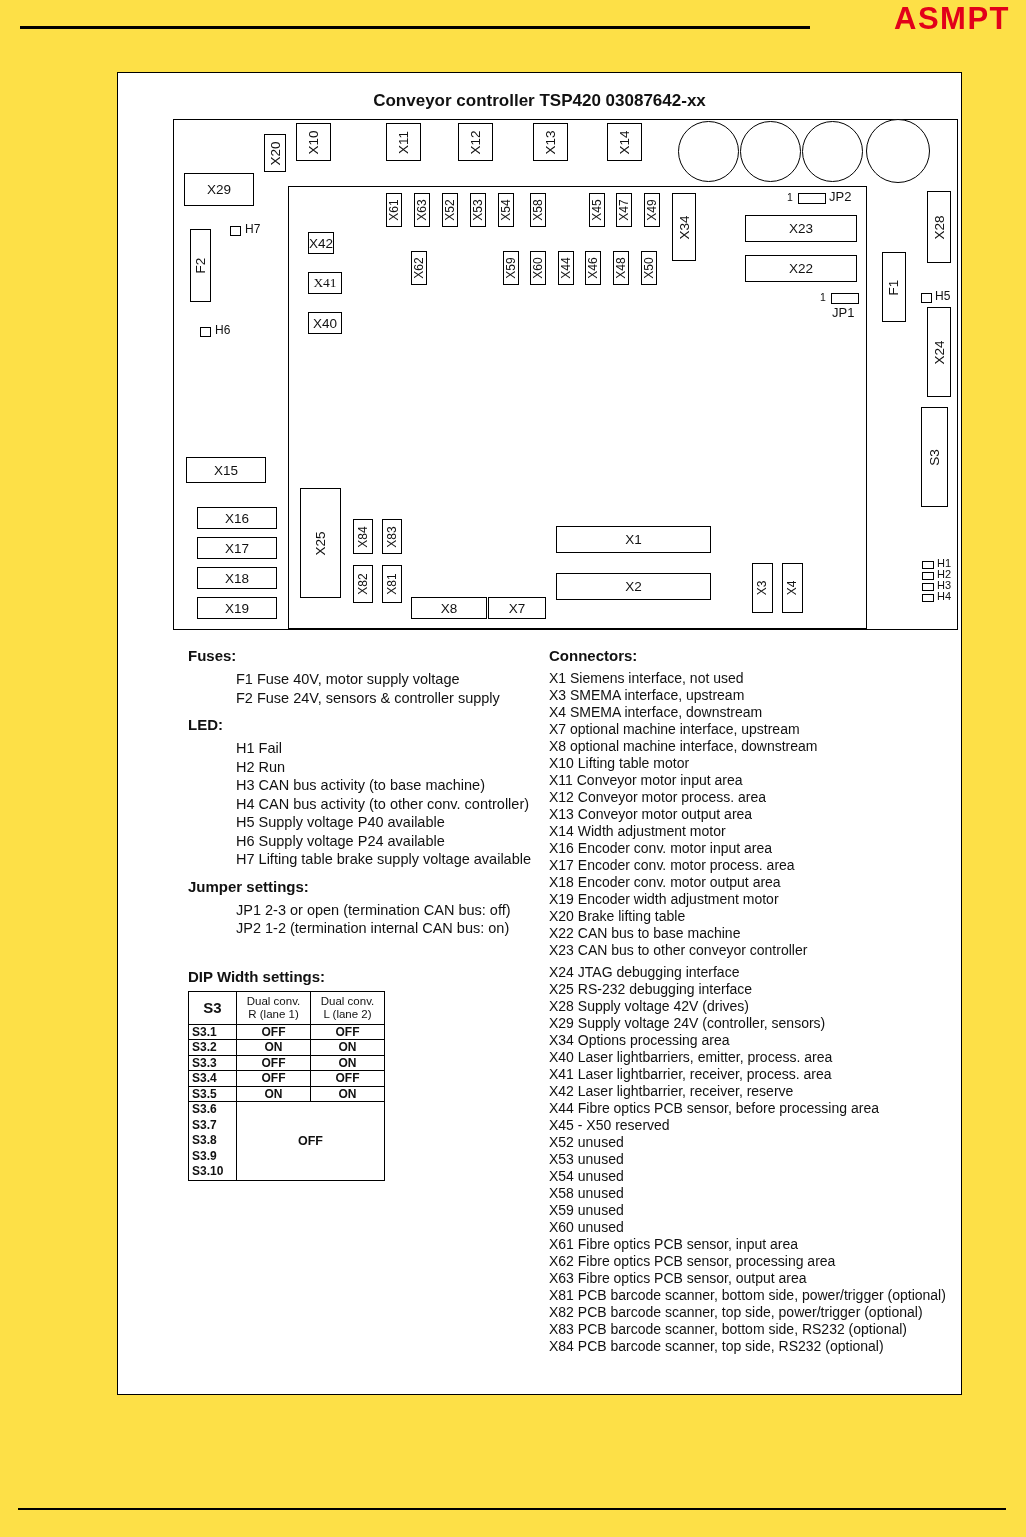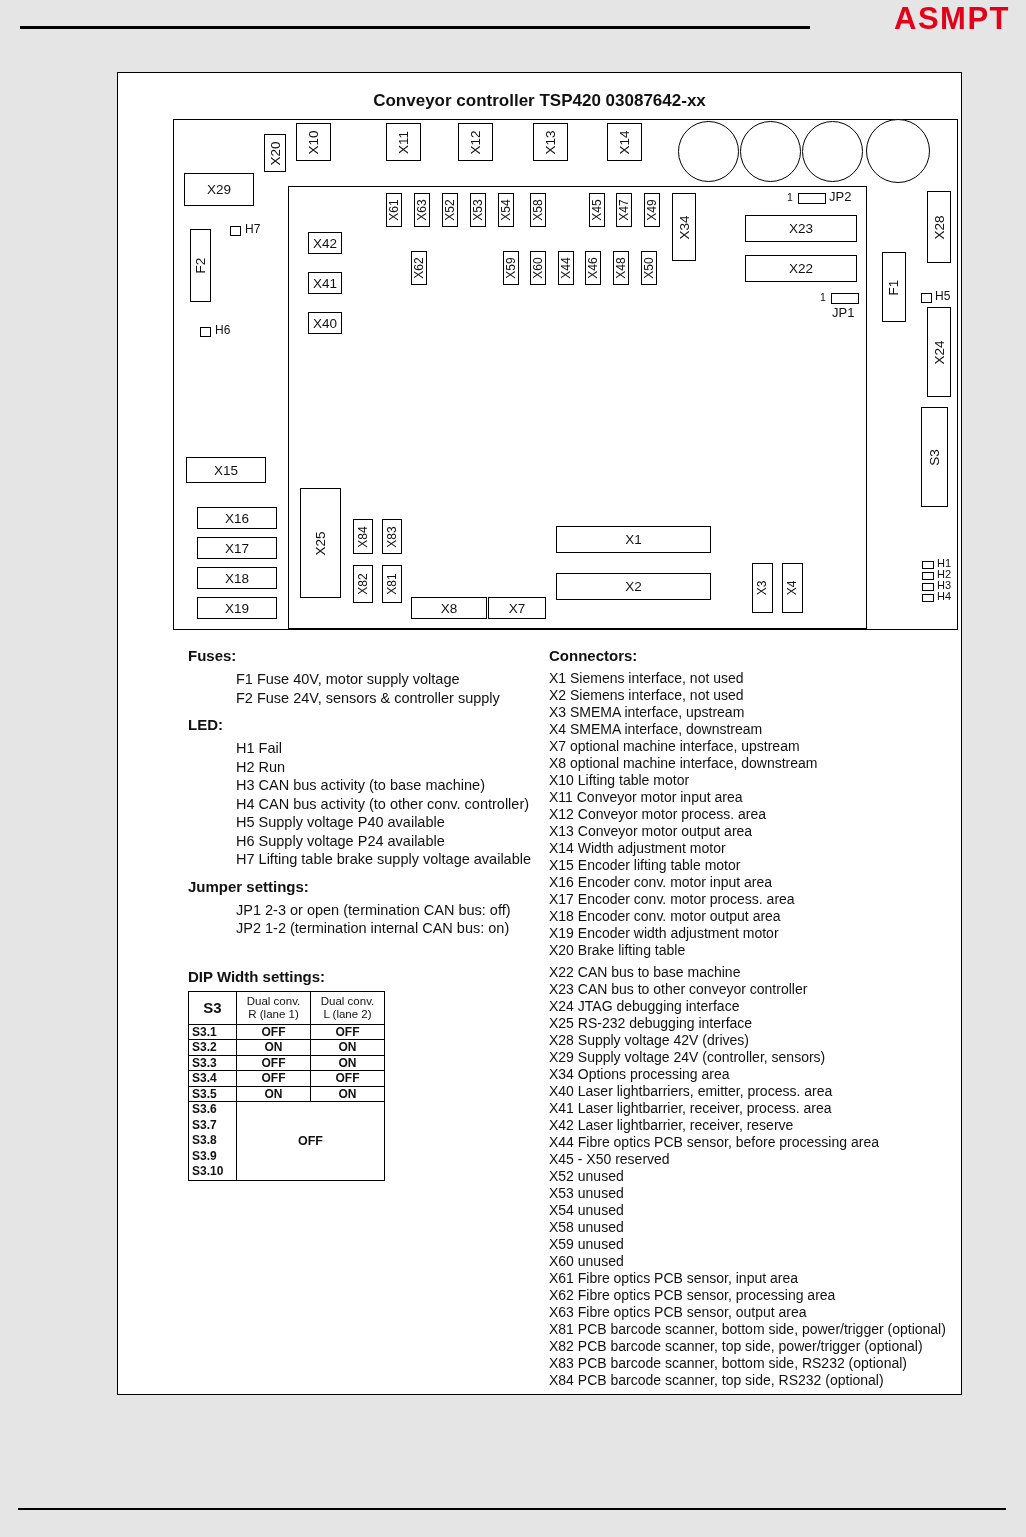--- a/index.html
+++ b/index.html
@@ -1,17 +1,17 @@
 <!DOCTYPE html>
 <html><head>
 <meta charset="utf-8">
 <style>
   * { box-sizing: border-box; }
   body { margin:0; font-family:"Liberation Sans","DejaVu Sans",sans-serif; color:#111; background:#fff; }
-  .page { position:relative; width:1026px; height:1537px; background:#e5e5e5; overflow:hidden; }
+  .page { position:relative; width:1026px; height:1537px; background:#fde047; overflow:hidden; }
 
   .rule-top { position:absolute; left:20px; top:26px; width:790px; height:3px; background:#000; }
   .rule-bottom { position:absolute; left:18px; top:1508px; width:988px; height:2px; background:#000; }
   .logo { position:absolute; right:16px; top:1px; font-size:31px; font-weight:800; color:#e2001a; letter-spacing:1.5px; }
 
   .content-box { position:absolute; left:117px; top:72px; width:845px; height:1323px; border:1.6px solid #000; background:#fff; }
   .title { position:absolute; left:0; top:18px; width:100%; text-align:center; font-size:17px; font-weight:bold; }
 
   .b-outer { position:absolute; left:55px; top:46px; width:785px; height:511px; border:1.6px solid #000; z-index:0; }
   .b-inner { position:absolute; left:170px; top:113px; width:579px; height:443px; border:1.4px solid #000; z-index:1; }
@@ -107,25 +107,25 @@
         </div>
 
         <div class="comp" style="left: 66px; top: 100px; width: 70px; height: 33px;">
           <span class="lbl">X29</span>
         </div>
 
         <div class="comp rot" style="left: 72px; top: 156px; width: 21px; height: 73px;">
           <span class="lbl">F2</span>
         </div>
 
-        <div class="comp" style="left: 190px; top: 159px; width: 34px; height: 22px;">
+        <div class="comp" style="left: 190px; top: 159px; width: 26px; height: 22px;">
           <span class="lbl">X42</span>
         </div>
 
-        <div class="comp" style="left: 190px; top: 199px; width: 34px; height: 22px;">
+        <div class="comp" style="left: 190px; top: 199px; width: 34px; height: 22px; font-family: Liberation Serif, serif;">
           <span class="lbl">X41</span>
         </div>
 
         <div class="comp" style="left: 190px; top: 239px; width: 34px; height: 22px;">
           <span class="lbl">X40</span>
         </div>
 
         <div class="comp rot sm" style="left: 268px; top: 120px; width: 16px; height: 34px;">
           <span class="lbl">X61</span>
         </div>
@@ -406,31 +406,29 @@
         </table>
       </div>
 
     </div>
 
     <div class="legend-right">
       <h3 class="sec">Connectors:</h3>
       <div class="conn-list">
 
       <div class="line">X1 Siemens interface, not used</div>
-          <div class="line">X2 Siemens interface, not used</div>
           <div class="line">X3 SMEMA interface, upstream</div>
           <div class="line">X4 SMEMA interface, downstream</div>
           <div class="line">X7 optional machine interface, upstream</div>
           <div class="line">X8 optional machine interface, downstream</div>
           <div class="line">X10 Lifting table motor</div>
           <div class="line">X11 Conveyor motor input area</div>
           <div class="line">X12 Conveyor motor process. area</div>
           <div class="line">X13 Conveyor motor output area</div>
           <div class="line">X14 Width adjustment motor</div>
-          <div class="line">X15 Encoder lifting table motor</div>
           <div class="line">X16 Encoder conv. motor input area</div>
           <div class="line">X17 Encoder conv. motor process. area</div>
           <div class="line">X18 Encoder conv. motor output area</div>
           <div class="line">X19 Encoder width adjustment motor</div>
           <div class="line">X20 Brake lifting table</div>
           <div class="line">X22 CAN bus to base machine</div>
           <div class="line">X23 CAN bus to other conveyor controller</div>
           <div class="line">X24 JTAG debugging interface</div>
           <div class="line">X25 RS-232 debugging interface</div>
           <div class="line">X28 Supply voltage 42V (drives)</div>

